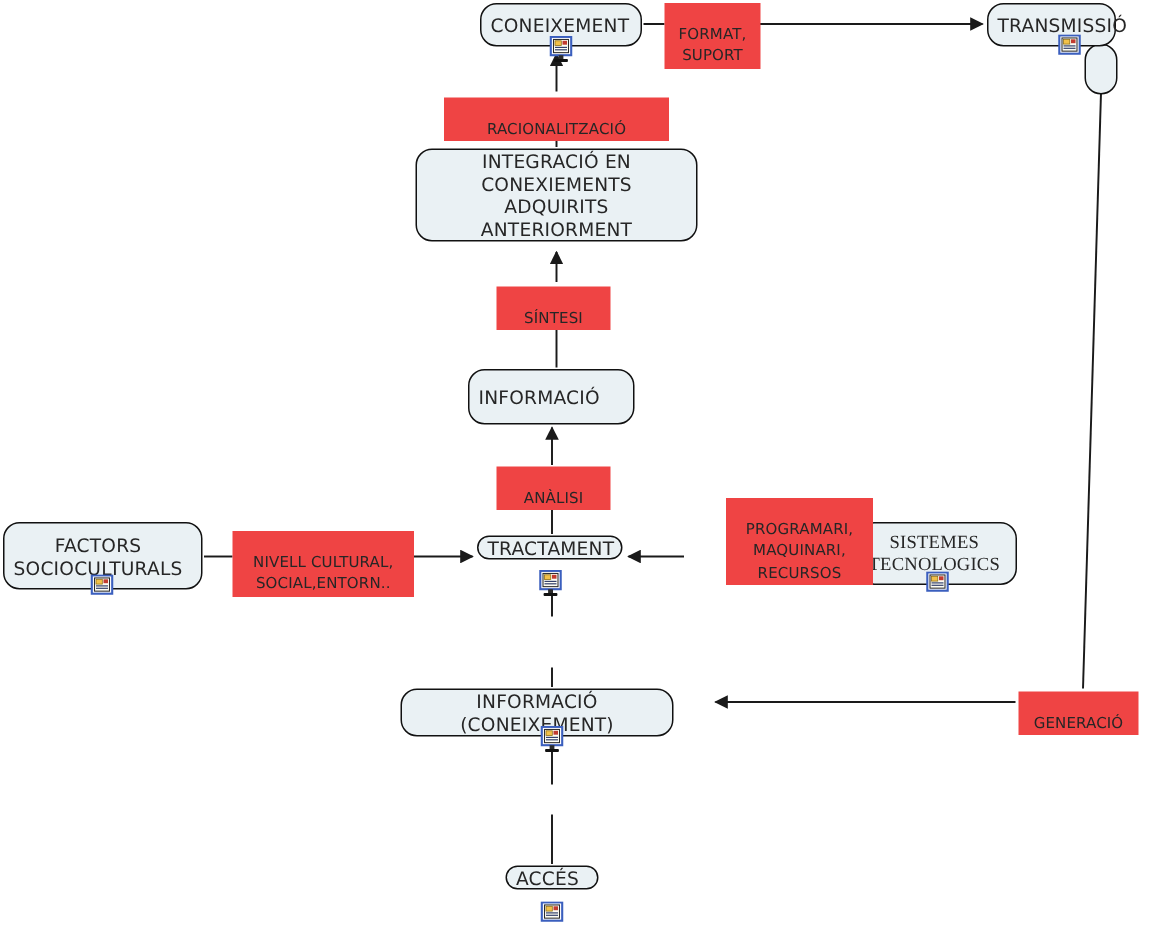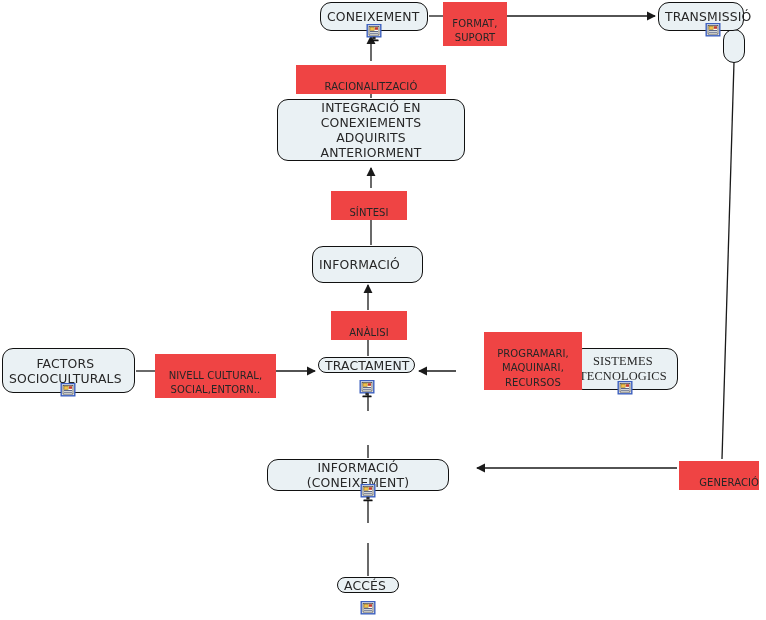--- a/index.html
+++ b/index.html
@@ -231,18 +231,18 @@
 SOCIAL,ENTORN..</span>
   </div>
 
   <div class="edge-label" style="left:456px; top:332px; width:98px;margin-left:28px;">
     <span>PROGRAMARI,
 MAQUINARI,
 RECURSOS</span>
   </div>
 
 
-  <div class="edge-label" style="left:679px; top:461px; width:80px; text-align:right;">
+  <div class="edge-label" style="left:679px; top:461px; width:80px; text-align:center;">
     <span>GENERACIÓ</span>
   </div>
 
 
 </div>
 
 </body></html>

